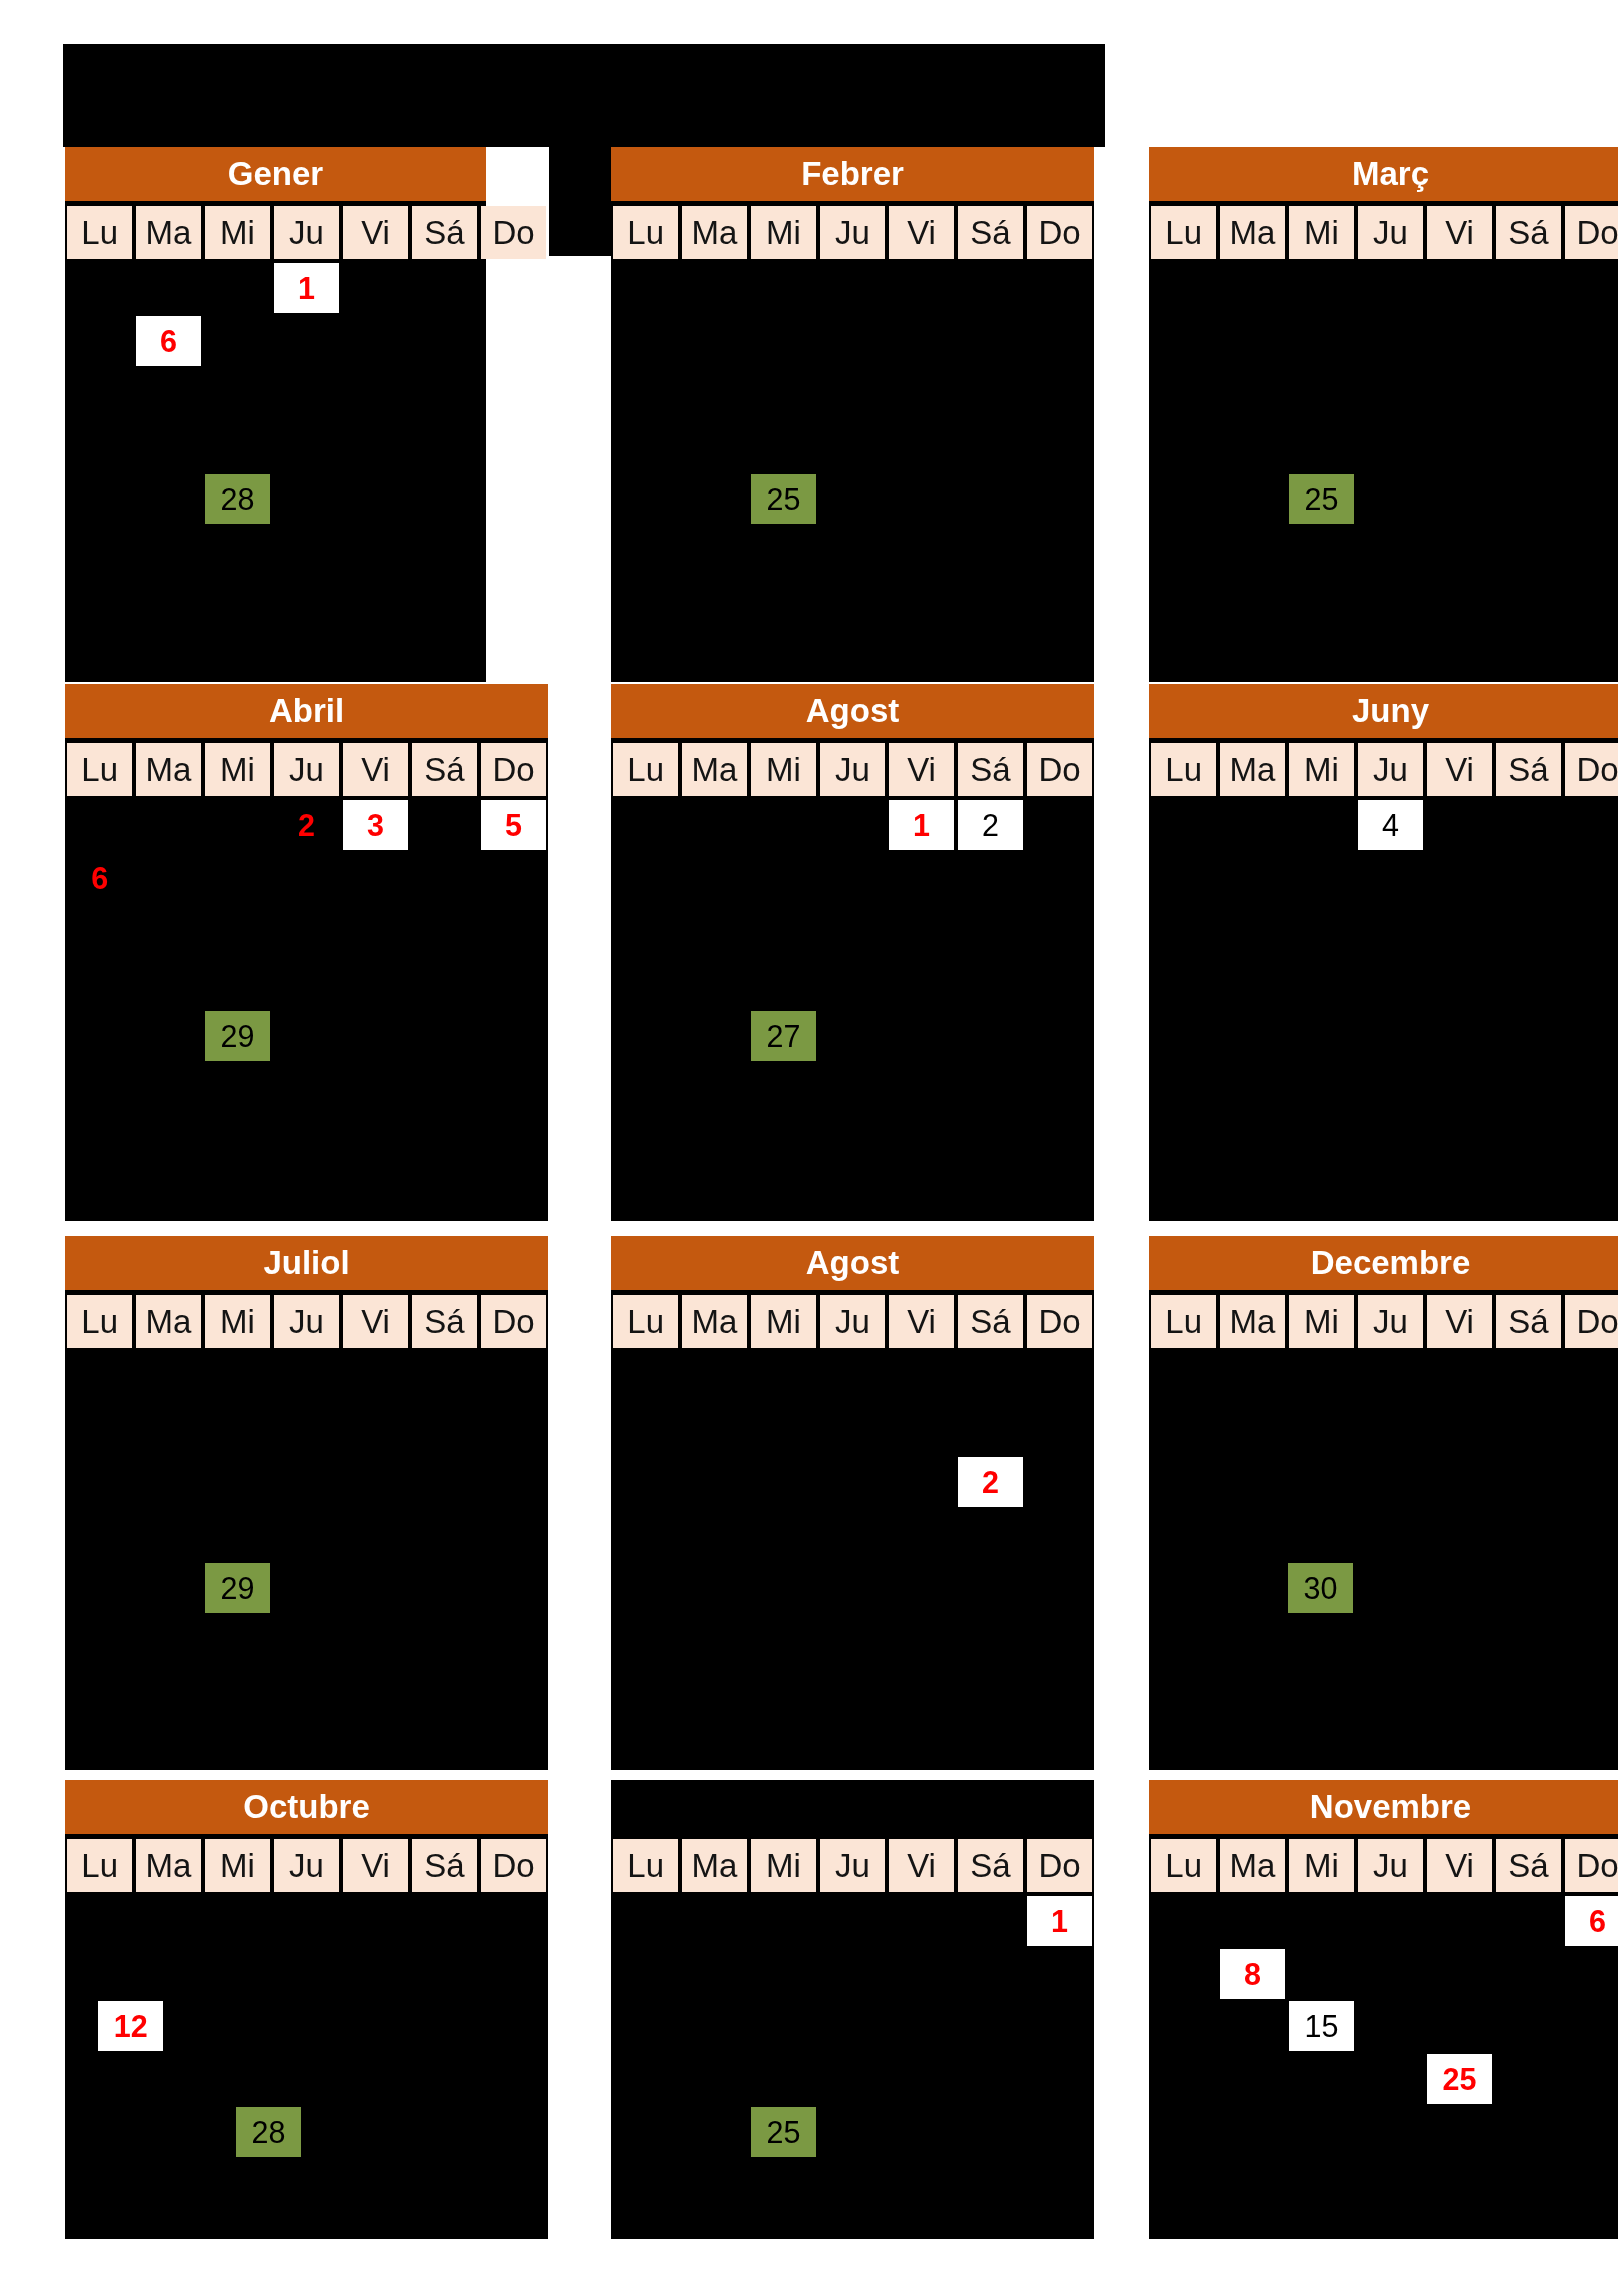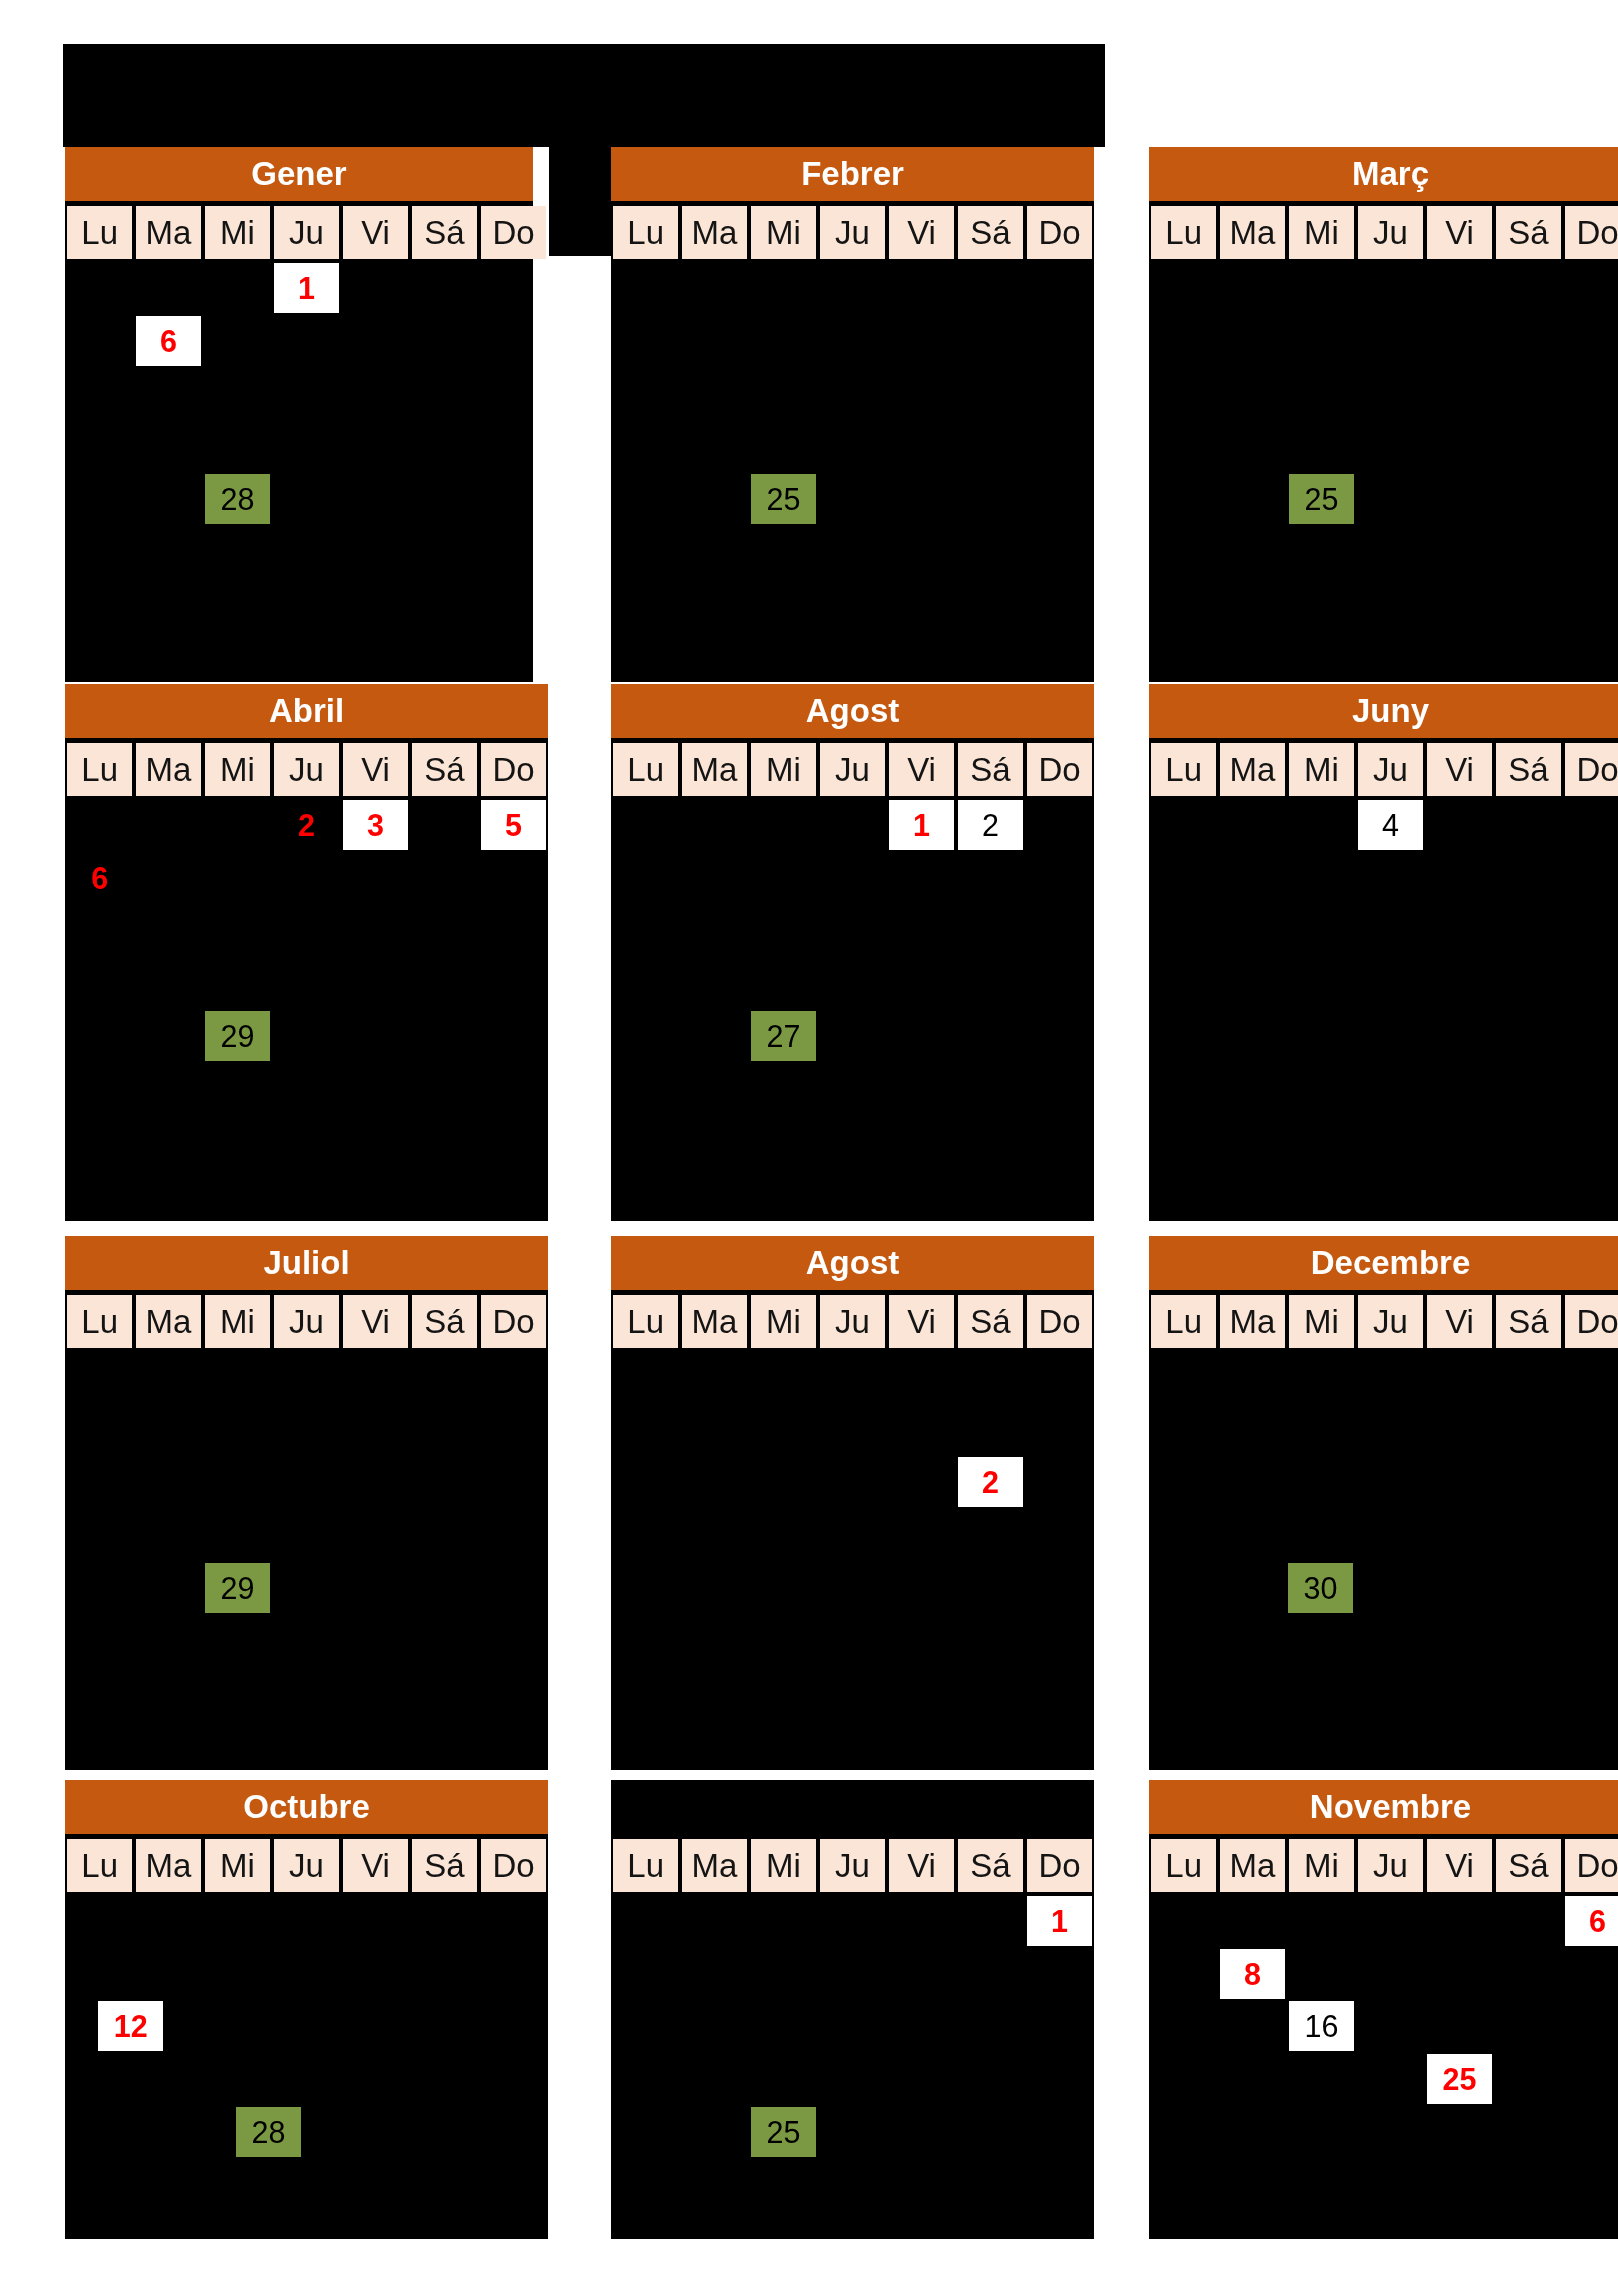--- a/index.html
+++ b/index.html
@@ -36,21 +36,21 @@
   .plain-box{background:#ffffff;color:#000000;}
   .green-box{background:#7B9943;color:#000000;}
   .holiday-text{background:transparent;color:#FF0000;font-weight:bold;}
 </style>
 </head>
 <body>
 
 <div class="banner"></div>
 <div class="banner-gap"></div>
 <div id="months-root">
-    <div class="month" style="left: 65px; top: 147px; width: 468px; height: 535px;">
+    <div class="month" style="left: 65px; top: 147px; width: 421px; height: 535px;">
       <div class="mh">
         <span>Gener</span>
       </div>
       <div class="dayrow">
         <div class="daycell" style="left: 2.2px;">Lu</div>
         <div class="daycell" style="left: 71px;">Ma</div>
         <div class="daycell" style="left: 140px;">Mi</div>
         <div class="daycell" style="left: 209px;">Ju</div>
         <div class="daycell" style="left: 278px;">Vi</div>
         <div class="daycell" style="left: 347px;">Sá</div>
@@ -246,18 +246,18 @@
         <div class="daycell" style="left: 71px;">Ma</div>
         <div class="daycell" style="left: 140px;">Mi</div>
         <div class="daycell" style="left: 209px;">Ju</div>
         <div class="daycell" style="left: 278px;">Vi</div>
         <div class="daycell" style="left: 347px;">Sá</div>
         <div class="daycell" style="left: 416px;">Do</div>
       </div>
       <div class="grid" style="height: 343px;">
         <div class="date holiday-box" style="left: 416px; top: 0.7px;">6</div>
         <div class="date holiday-box" style="left: 71px; top: 54px;">8</div>
-        <div class="date plain-box" style="left: 140px; top: 106px;">16</div>
+        <div class="date plain-box" style="left: 140px; top: 106px;">15</div>
         <div class="date holiday-box" style="left: 278px; top: 159px;">25</div>
       </div>
     </div>
   </div>
 
 
 </body></html>

